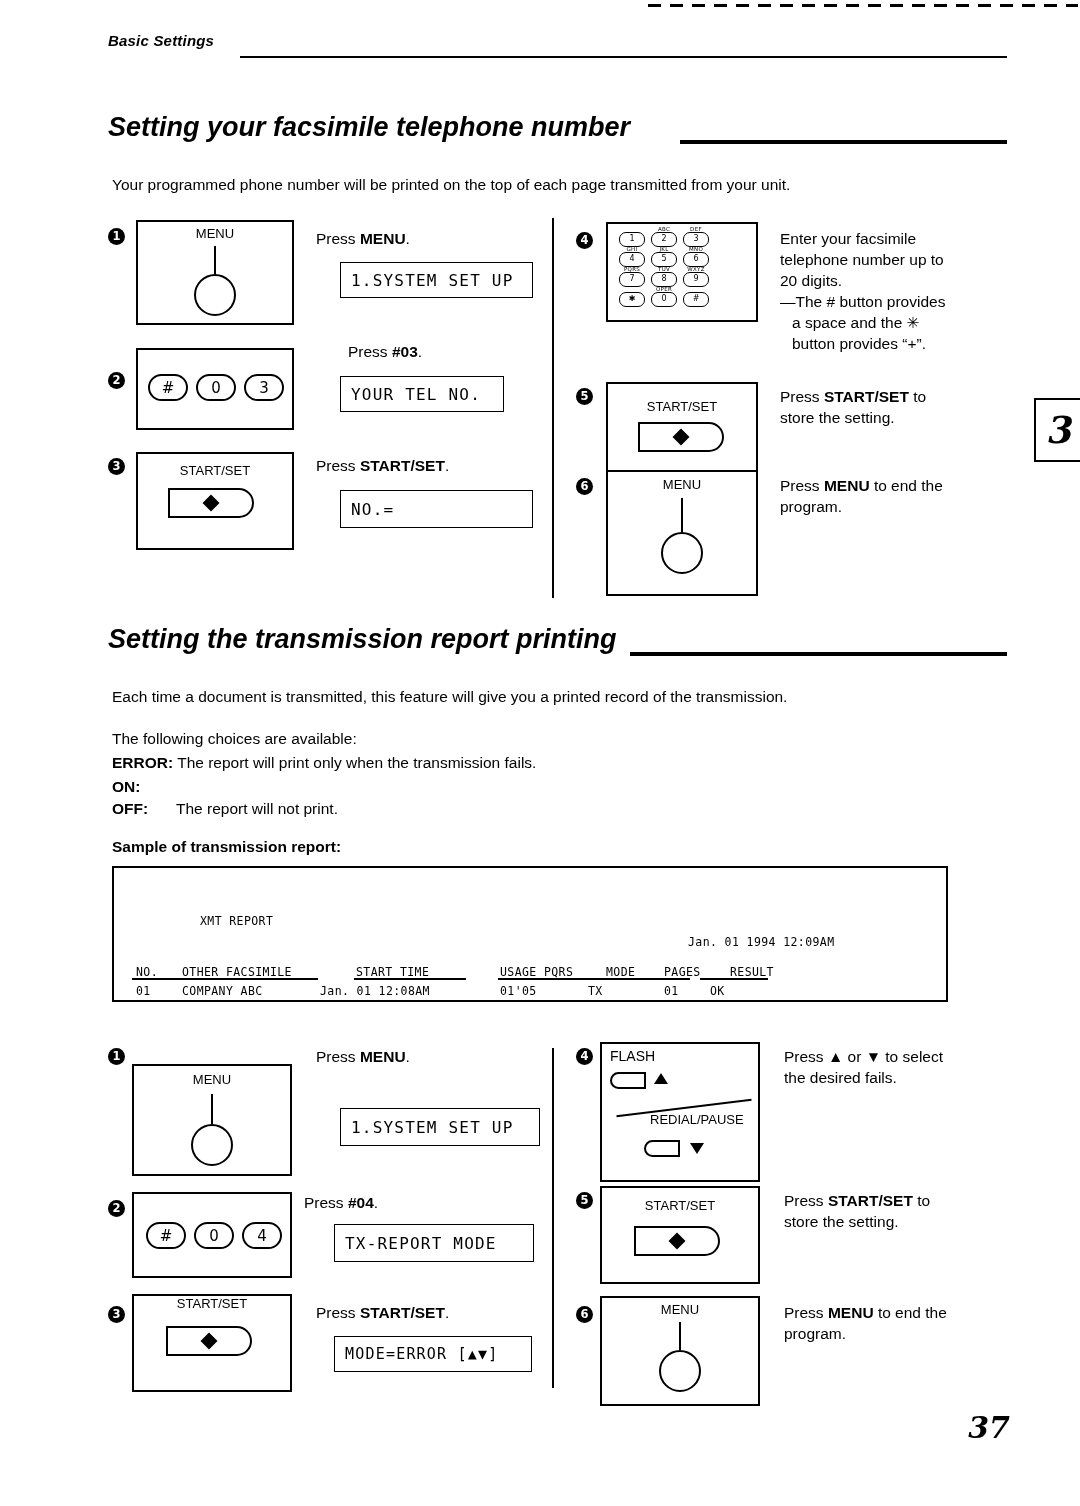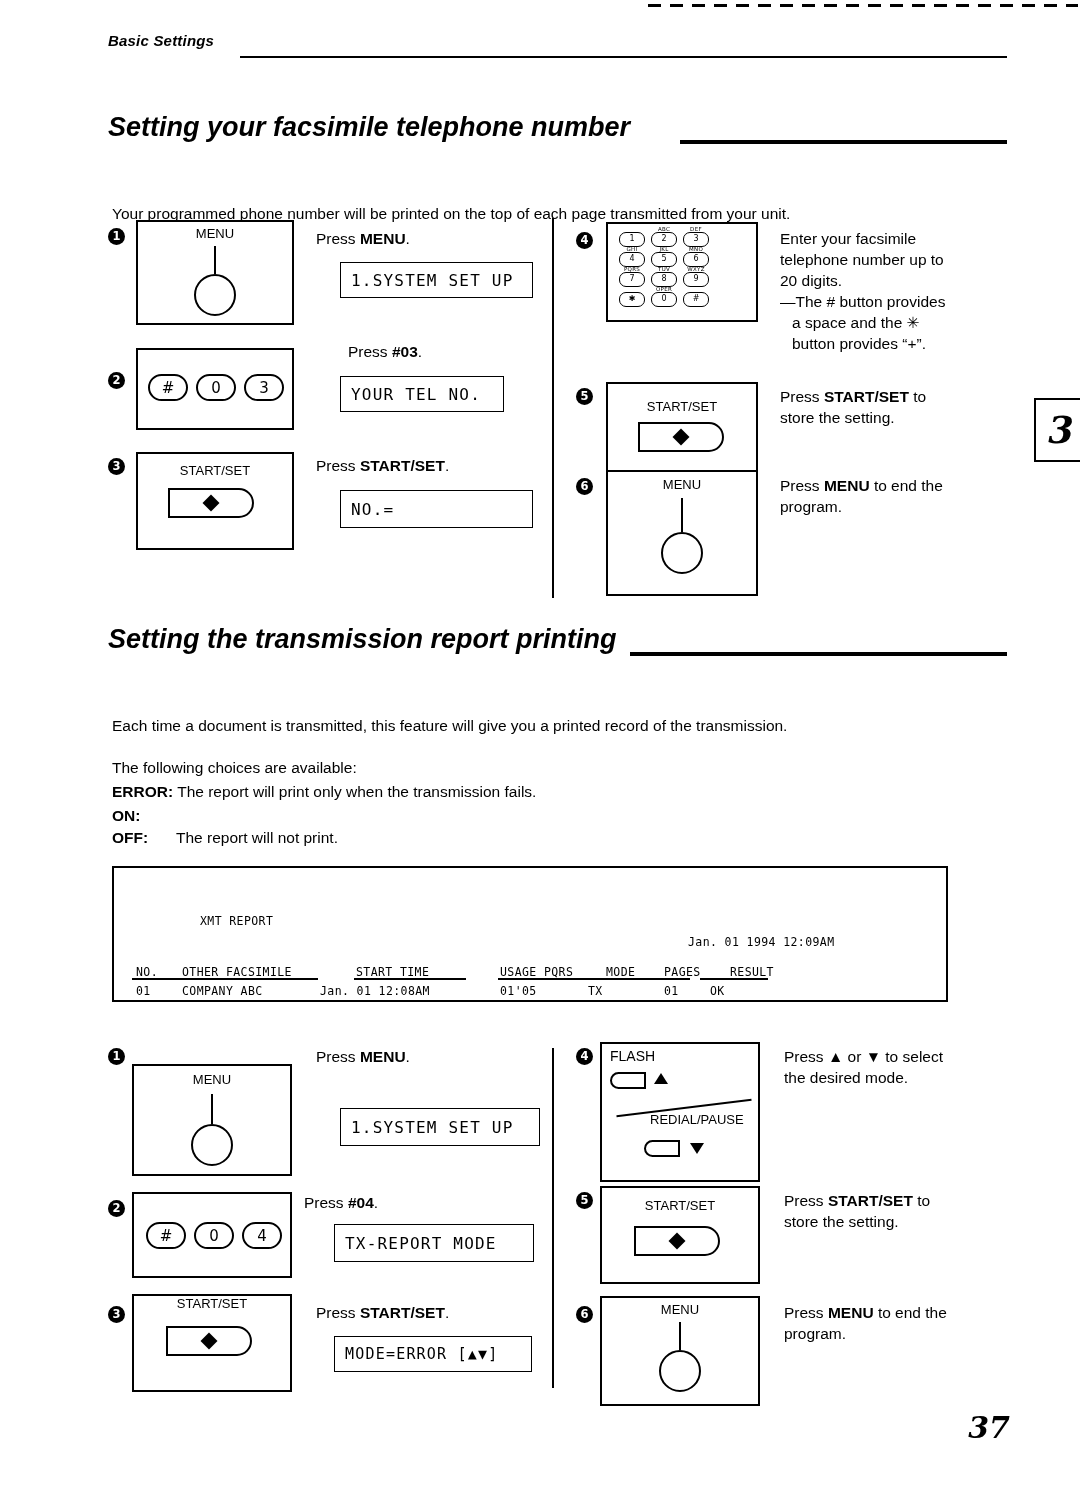--- a/index.html
+++ b/index.html
@@ -56,21 +56,20 @@
     height: 4px;
     background: #000;
   }
 
   
   .para {
     position: absolute;
     font-size: 15.5px;
     line-height: 21px;
     white-space: nowrap;
-    margin-top: 29px;
   }
   .para b { font-weight: bold; }
 
   
   .step-num {
     position: absolute;
     width: 17px; height: 17px;
     border-radius: 50%;
     background: #000;
     color: #fff;
@@ -459,21 +458,21 @@
   <div class="flash-box" style="left:600px; top:1042px; width:160px; height:140px;"></div>
   <div class="keylabel" style="left:610px; top:1048px; text-align:right; font-size:14px;">FLASH</div>
   <div class="pill" style="left:610px; top:1072px;"></div>
   <div class="tri tri-up" style="left:654px; top:1073px;"></div>
   <div class="slash" style="left:616px; top:1107px; width:136px; transform: rotate(-7deg);"></div>
   <div class="keylabel" style="left:650px; top:1112px; text-align:left; font-size:13px;">REDIAL/PAUSE</div>
   <div class="pill" style="left:644px; top:1140px;"></div>
   <div class="tri tri-down" style="left:690px; top:1143px;"></div>
   <div class="instr" style="left:784px; top:1046px;">
     <div>Press ▲ or ▼ to select</div>
-    <div>the desired mode.</div>
+    <div>the desired fails.</div>
   </div>
 
   <div class="step-num" style="left:576px; top:1192px;">5</div>
   <div class="keybox" style="left:600px; top:1186px; width:160px; height:98px;"></div>
   <div class="keylabel" style="left:600px; top:1198px; width:160px;">START/SET</div>
   <div class="oval-key" style="left:634px; top:1226px;"></div>
   <div class="diamond" style="left:671px; top:1235px;"></div>
   <div class="instr" style="left:784px; top:1190px;">
     <div>Press <b>START/SET</b> to</div>
     <div>store the setting.</div>

